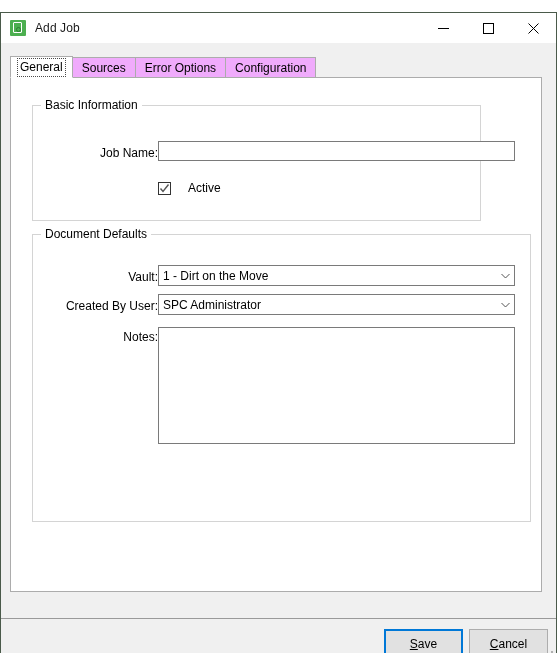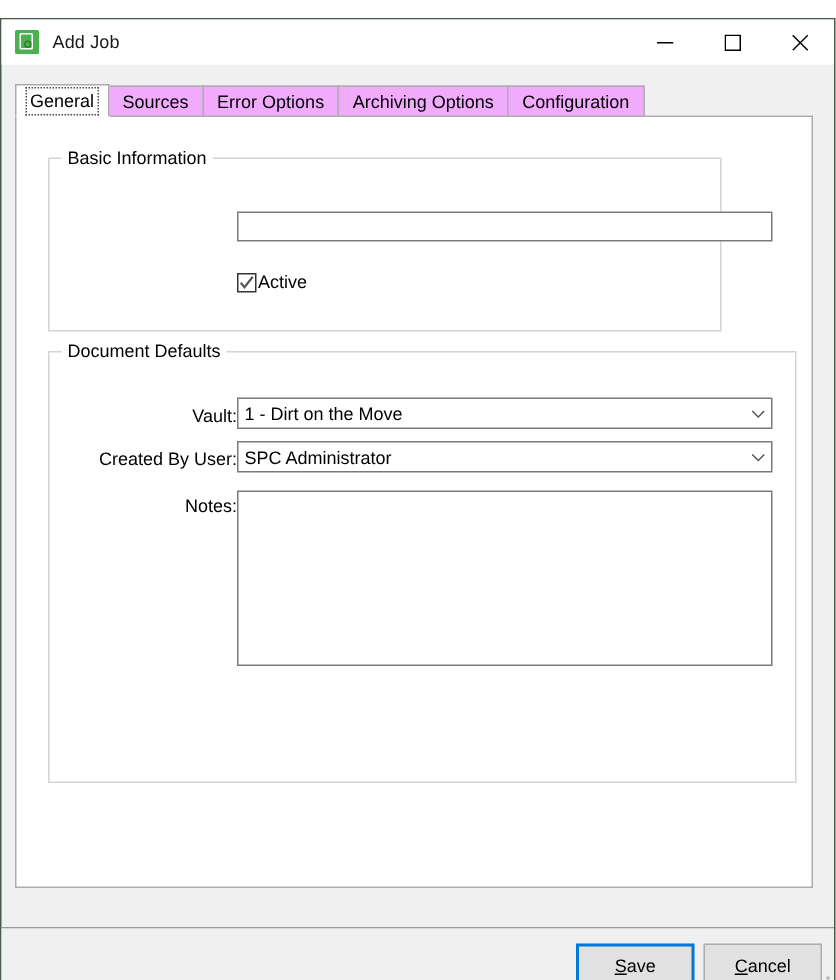--- a/index.html
+++ b/index.html
@@ -232,21 +232,21 @@
     height: 13px;
     box-sizing: border-box;
     border: 1px solid #333333;
     background: #ffffff;
     display: flex;
     align-items: center;
     justify-content: center;
     flex: 0 0 auto;
   }
   .cblabel {
-    margin-left: 1px;
+    margin-left: 17px;
     font-size: 12px;
     color: #000;
     white-space: nowrap;
   }
 
   
   #footer-sep {
     position: absolute;
     left: 0;
     top: 605px;
@@ -322,32 +322,30 @@
     <div class="tab selected">
       <span class="tabfocus">General</span>
     </div>
     <div class="tab">
       <span class="tabfocus">Sources</span>
     </div>
     <div class="tab">
       <span class="tabfocus">Error Options</span>
     </div>
     <div class="tab">
-      <span class="tabfocus">Archiving Options</span>
-    </div>
-    <div class="tab">
       <span class="tabfocus">Configuration</span>
     </div>
   </div>
 
   <div id="tabpage">
 
     <div class="groupbox" id="gb-basic">
       <span class="gblabel">Basic Information</span>
 
+      <span class="flabel" style="left:5px; top:40px; width:120px;">Job Name:</span>
 
       <input class="ctl textbox" type="text" id="in-jobname" style="left: 125px; top: 35px; width: 357px;" value="">
 
       <div id="cb-active-row" style="left:125px; top:75px;">
         <span class="cbbox">
           <svg width="11" height="11" viewBox="0 0 11 11" aria-hidden="true">
             <polyline points="1.5,5.5 4,8.5 9.5,1.5" fill="none" stroke="#555555" stroke-width="1.4"></polyline>
           </svg>
         </span>
         <span class="cblabel">Active</span>

